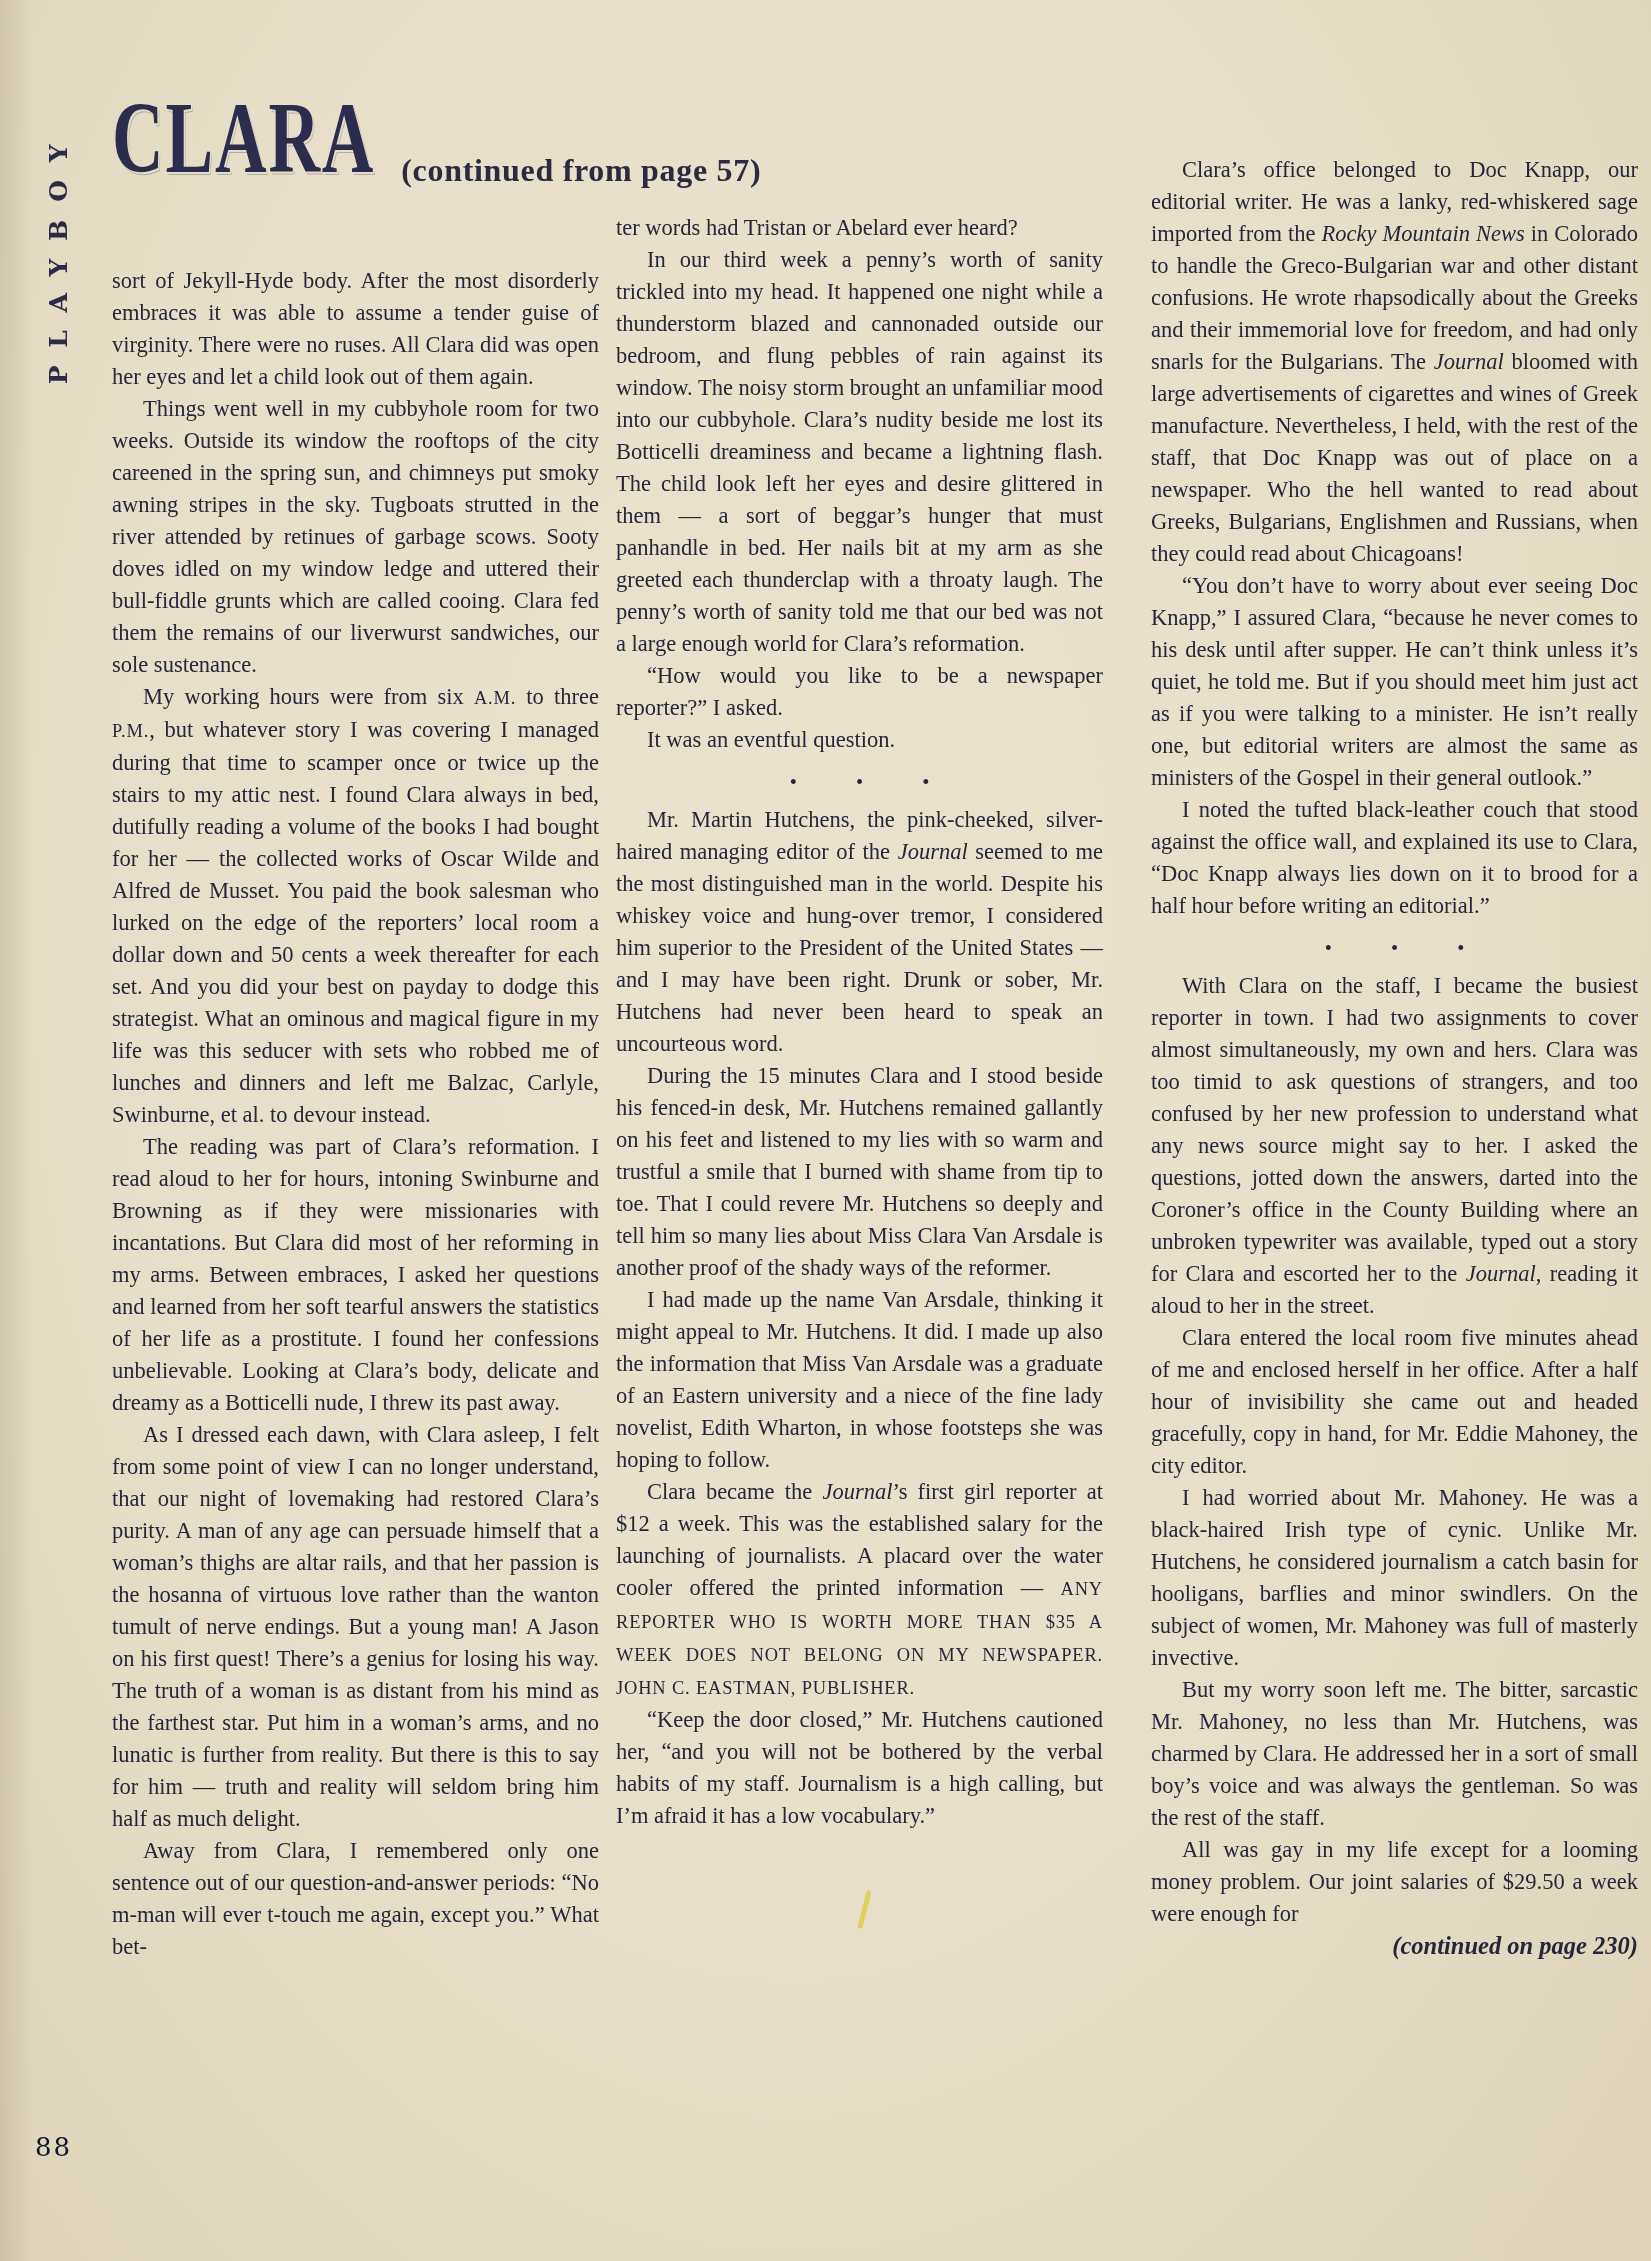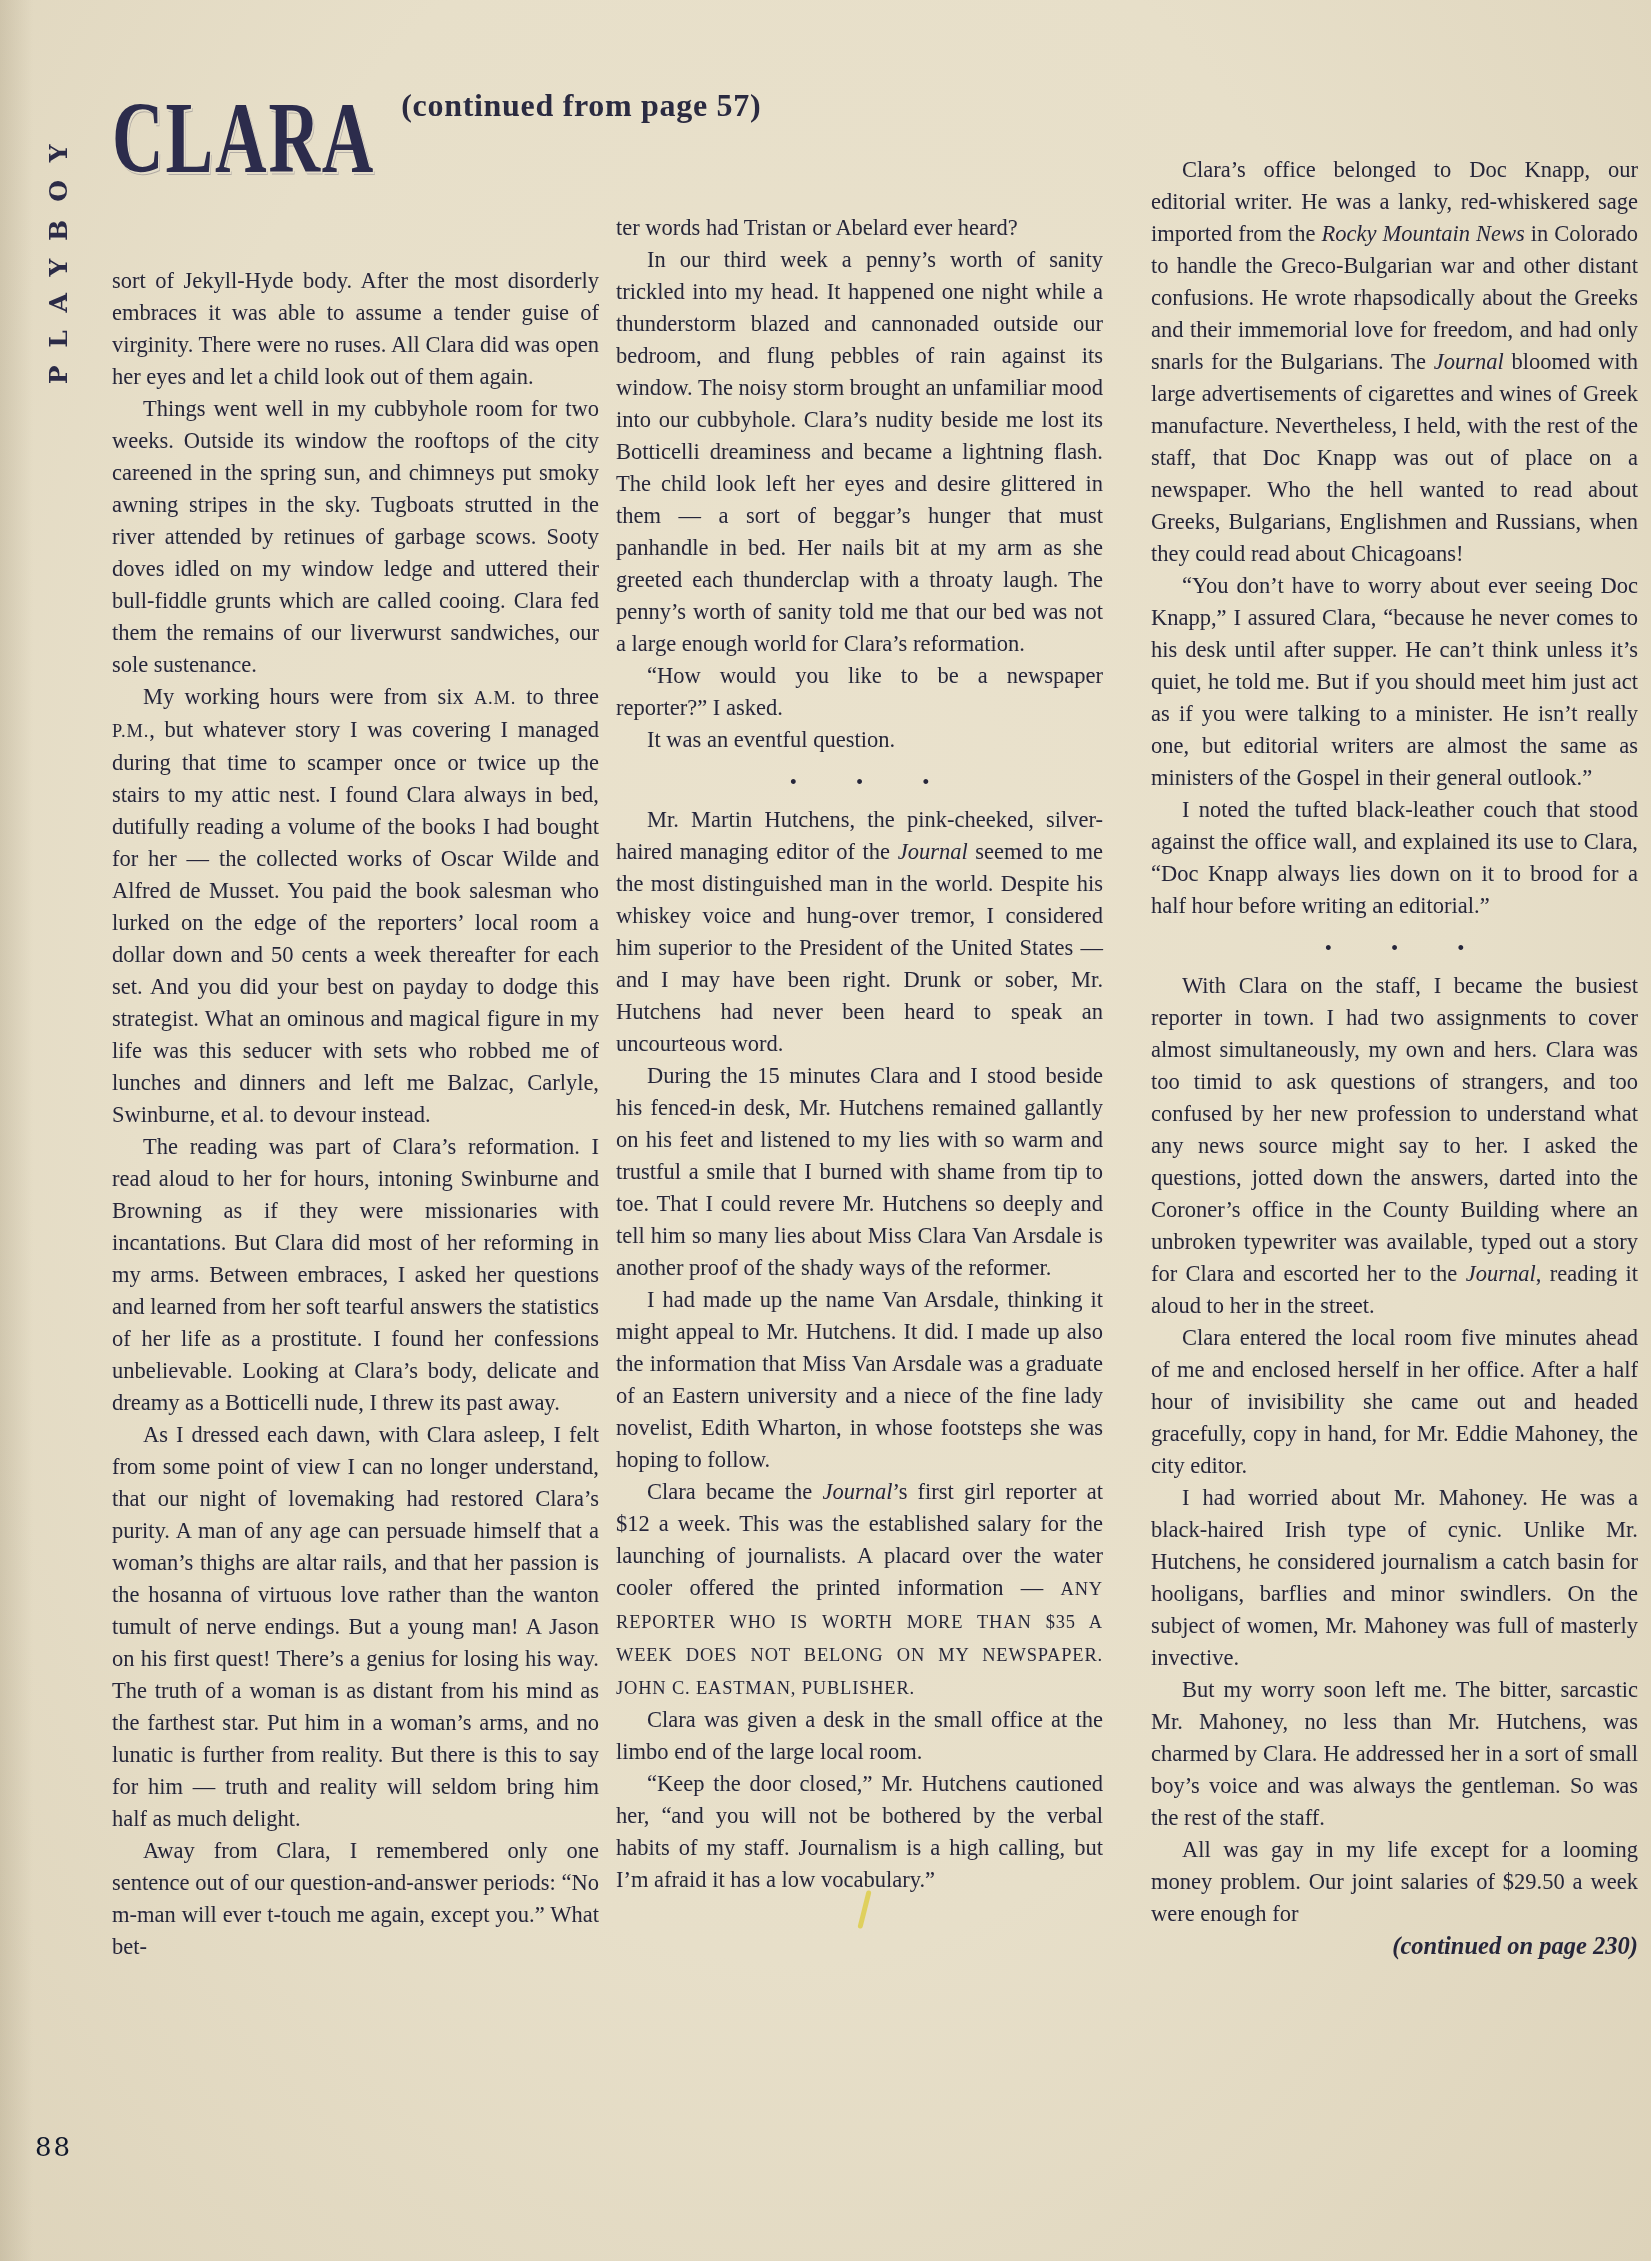--- a/index.html
+++ b/index.html
@@ -21,21 +21,21 @@
     transform: rotate(-90deg);
     text-align: center;
     font-family: "DejaVu Serif", serif;
     font-weight: bold;
     font-size: 25px;
     letter-spacing: 17.7px;
     color: #2b2b47;
   }
   .title-block {
     position: absolute; left: 112px; top: 87px;
-    display: flex; align-items: flex-start; white-space: nowrap;
+    display: flex; align-items: flex-end; white-space: nowrap;
   }
   .title-clara {
     font-family: "Liberation Serif", serif;
     font-weight: bold;
     font-size: 102px;
     line-height: 1.0;
     letter-spacing: 2.7px;
     color: #2c2c4c;
     transform: scaleX(0.70);
     transform-origin: left bottom;
@@ -110,21 +110,20 @@
   <div class="col col-2">
       <p class="para"><span>ter words had Tristan or Abelard ever heard?</span></p>
       <p class="para indent"><span>In our third week a penny’s worth of sanity trickled into my head. It happened one night while a thunderstorm blazed and cannonaded outside our bedroom, and flung pebbles of rain against its window. The noisy storm brought an unfamiliar mood into our cubbyhole. Clara’s nudity beside me lost its Botticelli dreaminess and became a lightning flash. The child look left her eyes and desire glittered in them — a sort of beggar’s hunger that must panhandle in bed. Her nails bit at my arm as she greeted each thunderclap with a throaty laugh. The penny’s worth of sanity told me that our bed was not a large enough world for Clara’s reformation.</span></p>
       <p class="para indent"><span>“How would you like to be a newspaper reporter?” I asked.</span></p>
       <p class="para indent"><span>It was an eventful question.</span></p>
       <p class="separator">•  •  •</p>
       <p class="para indent"><span>Mr. Martin Hutchens, the pink-cheeked, silver-haired managing editor of the </span><span class="italic">Journal</span><span> seemed to me the most distinguished man in the world. Despite his whiskey voice and hung-over tremor, I considered him superior to the President of the United States — and I may have been right. Drunk or sober, Mr. Hutchens had never been heard to speak an uncourteous word.</span></p>
       <p class="para indent"><span>During the 15 minutes Clara and I stood beside his fenced-in desk, Mr. Hutchens remained gallantly on his feet and listened to my lies with so warm and trustful a smile that I burned with shame from tip to toe. That I could revere Mr. Hutchens so deeply and tell him so many lies about Miss Clara Van Arsdale is another proof of the shady ways of the reformer.</span></p>
       <p class="para indent"><span>I had made up the name Van Arsdale, thinking it might appeal to Mr. Hutchens. It did. I made up also the information that Miss Van Arsdale was a graduate of an Eastern university and a niece of the fine lady novelist, Edith Wharton, in whose footsteps she was hoping to follow.</span></p>
       <p class="para indent"><span>Clara became the </span><span class="italic">Journal</span><span>’s first girl reporter at $12 a week. This was the established salary for the launching of journalists. A placard over the water cooler offered the printed information — </span><span class="caps">ANY REPORTER WHO IS WORTH MORE THAN $35 A WEEK DOES NOT BELONG ON MY NEWSPAPER. JOHN C. EASTMAN, PUBLISHER.</span></p>
-      <p class="para indent"><span>Clara was given a desk in the small office at the limbo end of the large local room.</span></p>
       <p class="para indent"><span>“Keep the door closed,” Mr. Hutchens cautioned her, “and you will not be bothered by the verbal habits of my staff. Journalism is a high calling, but I’m afraid it has a low vocabulary.”</span></p>
     </div>
   <div class="col col-3">
       <p class="para indent"><span>Clara’s office belonged to Doc Knapp, our editorial writer. He was a lanky, red-whiskered sage imported from the </span><span class="italic">Rocky Mountain News</span><span> in Colorado to handle the Greco-Bulgarian war and other distant confusions. He wrote rhapsodically about the Greeks and their immemorial love for freedom, and had only snarls for the Bulgarians. The </span><span class="italic">Journal</span><span> bloomed with large advertisements of cigarettes and wines of Greek manufacture. Nevertheless, I held, with the rest of the staff, that Doc Knapp was out of place on a newspaper. Who the hell wanted to read about Greeks, Bulgarians, Englishmen and Russians, when they could read about Chicagoans!</span></p>
       <p class="para indent"><span>“You don’t have to worry about ever seeing Doc Knapp,” I assured Clara, “because he never comes to his desk until after supper. He can’t think unless it’s quiet, he told me. But if you should meet him just act as if you were talking to a minister. He isn’t really one, but editorial writers are almost the same as ministers of the Gospel in their general outlook.”</span></p>
       <p class="para indent"><span>I noted the tufted black-leather couch that stood against the office wall, and explained its use to Clara, “Doc Knapp always lies down on it to brood for a half hour before writing an editorial.”</span></p>
       <p class="separator">•  •  •</p>
       <p class="para indent"><span>With Clara on the staff, I became the busiest reporter in town. I had two assignments to cover almost simultaneously, my own and hers. Clara was too timid to ask questions of strangers, and too confused by her new profession to understand what any news source might say to her. I asked the questions, jotted down the answers, darted into the Coroner’s office in the County Building where an unbroken typewriter was available, typed out a story for Clara and escorted her to the </span><span class="italic">Journal</span><span>, reading it aloud to her in the street.</span></p>
       <p class="para indent"><span>Clara entered the local room five minutes ahead of me and enclosed herself in her office. After a half hour of invisibility she came out and headed gracefully, copy in hand, for Mr. Eddie Mahoney, the city editor.</span></p>
       <p class="para indent"><span>I had worried about Mr. Mahoney. He was a black-haired Irish type of cynic. Unlike Mr. Hutchens, he considered journalism a catch basin for hooligans, barflies and minor swindlers. On the subject of women, Mr. Mahoney was full of masterly invective.</span></p>

